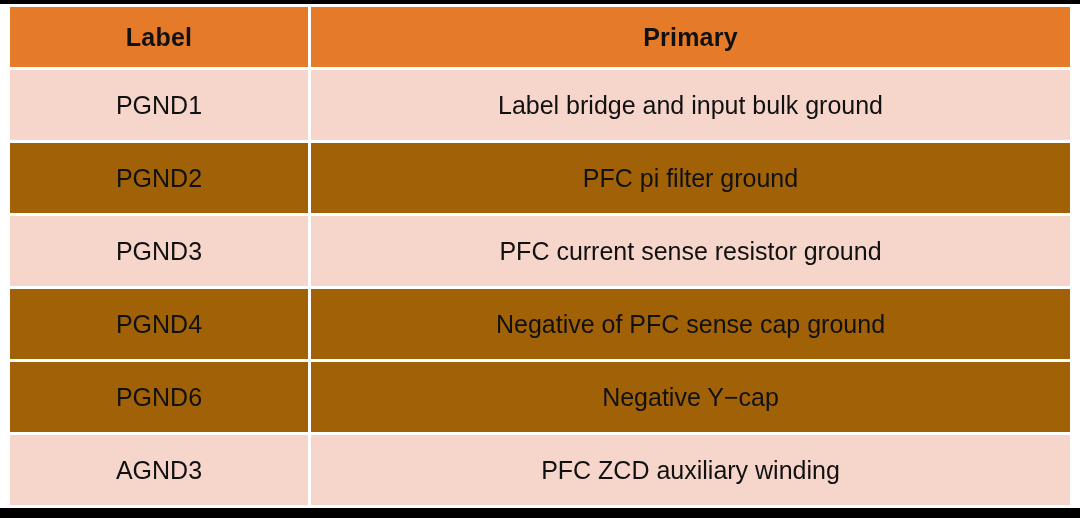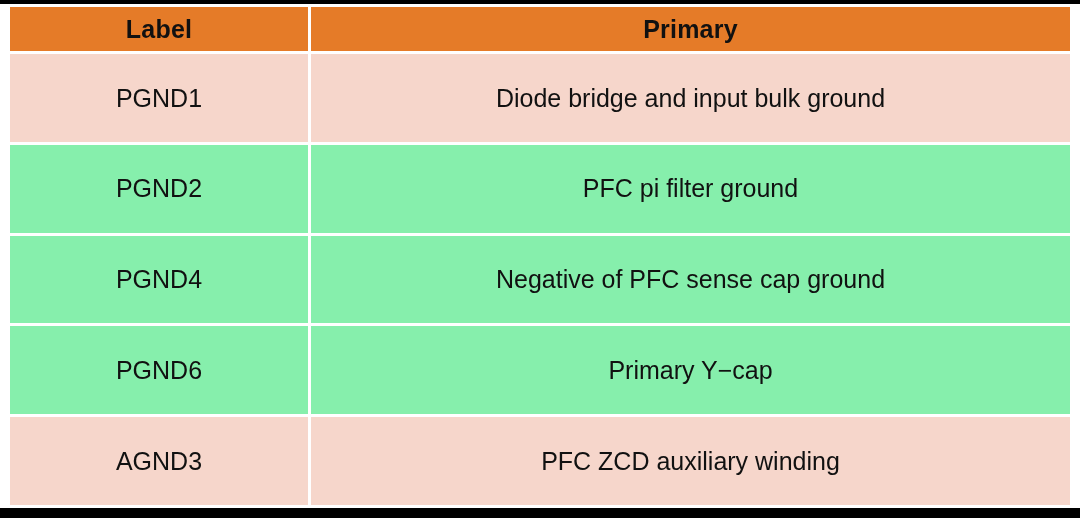--- a/index.html
+++ b/index.html
@@ -39,21 +39,21 @@
     width: 100%;
     height: 100%;
     border-collapse: separate;
     border-spacing: 3px 3px;
     table-layout: fixed;
   }
 
   table.grounds-table th,
   table.grounds-table td {
     margin: 0;
-    padding: 0;
+    padding: 8px;
     border: none;
     text-align: center;
     vertical-align: middle;
     color: #111111;
   }
 
   
   col.col-label   { width: 298px; }
   col.col-location{ width: 759px; }
 
@@ -66,21 +66,21 @@
     height: 44px;
   }
 
   tbody td {
     font-size: 25px;
     font-weight: normal;
     line-height: 1.22;
   }
 
   tbody tr.row-dark td  { background: #F6D6CB; }
-  tbody tr.row-light td { background: #86efac; text-align: center; }
+  tbody tr.row-light td { background: #a16207; text-align: center; }
 
   tbody tr.row-single td { height: 32px; }
   tbody tr.row-double td { height: 84px; }
 
   .cell-text {
     display: block;
     padding: 0 10px;
   }
   .cell-text .line2 { display: block; }
 </style>
@@ -103,50 +103,58 @@
         </tr>
       </thead>
 
       <tbody>
 
         <tr class="row-dark row-single">
           <td>
             <span class="cell-text">PGND1</span>
           </td>
           <td>
-            <span class="cell-text">Diode bridge and input bulk ground</span>
+            <span class="cell-text">Label bridge and input bulk ground</span>
           </td>
         </tr>
 
         <tr class="row-light row-single">
           <td>
             <span class="cell-text">PGND2</span>
           </td>
           <td>
             <span class="cell-text">PFC pi filter ground</span>
           </td>
         </tr>
 
+        <tr class="row-dark row-single">
+          <td>
+            <span class="cell-text">PGND3</span>
+          </td>
+          <td>
+            <span class="cell-text">PFC current sense resistor ground</span>
+          </td>
+        </tr>
 
         <tr class="row-light row-single">
           <td>
             <span class="cell-text">PGND4</span>
           </td>
           <td>
             <span class="cell-text">Negative of PFC sense cap ground</span>
           </td>
         </tr>
 
 
         <tr class="row-light row-single">
           <td>
             <span class="cell-text">PGND6</span>
           </td>
           <td>
-            <span class="cell-text">Primary Y−cap</span>
+            <span class="cell-text">Negative Y−cap</span>
           </td>
         </tr>
 
 
 
         <tr class="row-dark row-single">
           <td>
             <span class="cell-text">AGND3</span>
           </td>
           <td>

